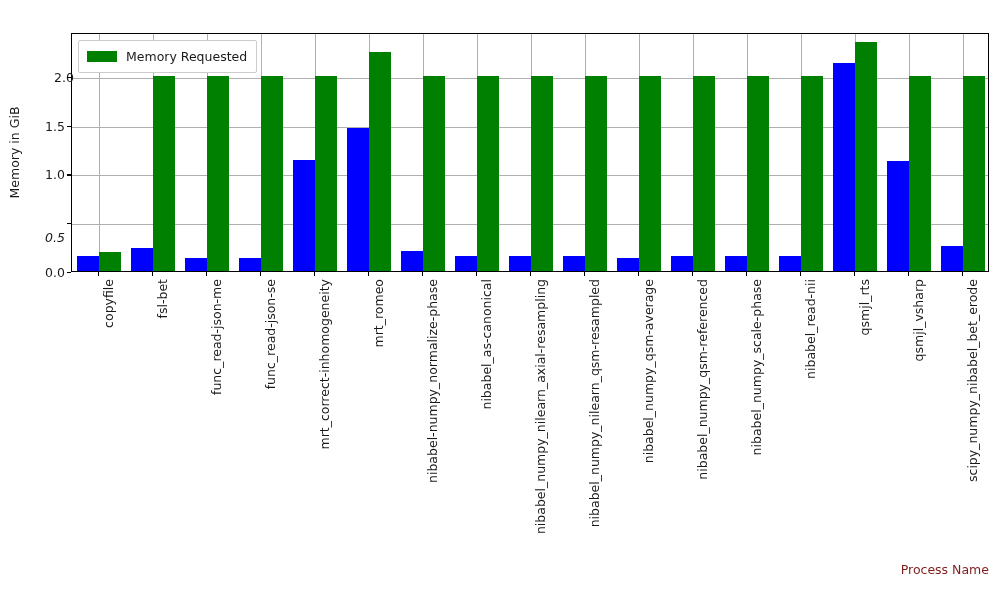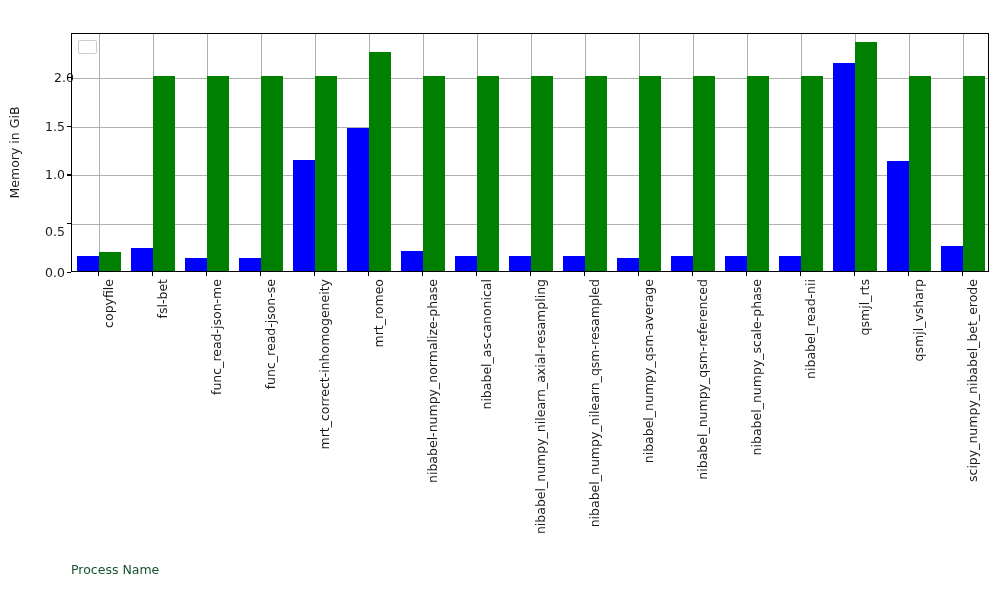--- a/index.html
+++ b/index.html
@@ -119,23 +119,23 @@
     font-size: 12.5px;
     color: #1a1a1a;
     line-height: 1;
   }
 
   #xlabel {
     position: absolute;
     left: 71px;
     width: 918px;
     top: 562px;
-    text-align: left;
-    font-size: 12.5px;
-    color: #14532d;
+    text-align: right;
+    font-size: 12.5px;
+    color: #7f1d1d;
   }
 
   
   .bar {
     position: absolute;
     bottom: 0;
   }
 
   
   #legend {
@@ -236,21 +236,21 @@
         <div class="bar" title="Max rss_GiB — qsmjl_vsharp: 1.13" style="left: 815.4px; width: 21.6px; height: 110.233px; background: rgb(0, 0, 255); z-index: 5;"></div>
         <div class="bar" title="Memory Requested — qsmjl_vsharp: 2" style="left: 837px; width: 21.6px; height: 195.102px; background: rgb(0, 128, 0); z-index: 4;"></div>
         <div class="bar" title="Max rss_GiB — scipy_numpy_nibabel_bet_erode: 0.26" style="left: 869.4px; width: 21.6px; height: 25.3633px; background: rgb(0, 0, 255); z-index: 5;"></div>
         <div class="bar" title="Memory Requested — scipy_numpy_nibabel_bet_erode: 2" style="left: 891px; width: 21.6px; height: 195.102px; background: rgb(0, 128, 0); z-index: 4;"></div>
       </div>
   </div>
 
   <div id="ytick-layer">
       <div class="ytick-label" style="top: 272px; left: 25px; right: auto;">0.0</div>
       <div class="ytick-mark" style="position: absolute; left: 67px; top: 272px;"></div>
-      <div class="ytick-label" style="top: 231px; left: 25px; right: auto;">0.5</div>
+      <div class="ytick-label" style="top: 237px; left: 25px; right: auto; font-style: italic;">0.5</div>
       <div class="ytick-mark" style="position: absolute; left: 67px; top: 223.224px;"></div>
       <div class="ytick-label" style="top: 174.449px; left: 25px; right: auto;">1.0</div>
       <div class="ytick-mark" style="position: absolute; left: 67px; top: 174.449px;"></div>
       <div class="ytick-label" style="top: 125.673px; left: 25px; right: auto; text-align: right;">1.5</div>
       <div class="ytick-mark" style="position: absolute; left: 67px; top: 125.673px;"></div>
       <div class="ytick-label" style="top: 76.898px; left: 34px; right: auto;">2.0</div>
       <div class="ytick-mark" style="position: absolute; left: 67px; top: 76.898px;"></div>
     </div>
   <div id="xtick-layer">
       <div class="xtick-mark" style="left: 98px; top: 272px;"></div>
@@ -285,15 +285,19 @@
       <div class="xtick-label" style="left: 859px; top: 279px;">qsmjl_rts</div>
       <div class="xtick-mark" style="left: 908px; top: 272px;"></div>
       <div class="xtick-label" style="left: 913px; top: 279px;">qsmjl_vsharp</div>
       <div class="xtick-mark" style="left: 962px; top: 272px;"></div>
       <div class="xtick-label" style="left: 967px; top: 279px;">scipy_numpy_nibabel_bet_erode</div>
     </div>
 
   <div id="xlabel">Process Name</div>
 
   <div id="legend">
+      <div class="legend-row">
+        <span class="legend-swatch" style="background: rgb(0, 128, 0);"></span>
+        <span class="legend-text">Memory Requested</span>
+      </div>
     </div>
 
 </div>
 
 </body></html>

